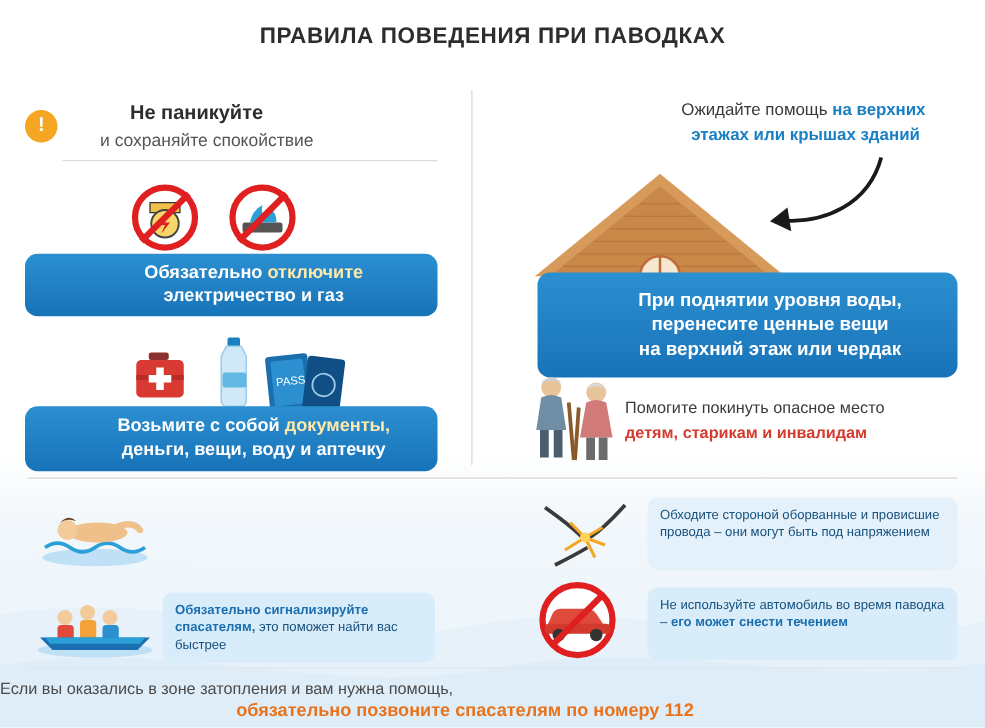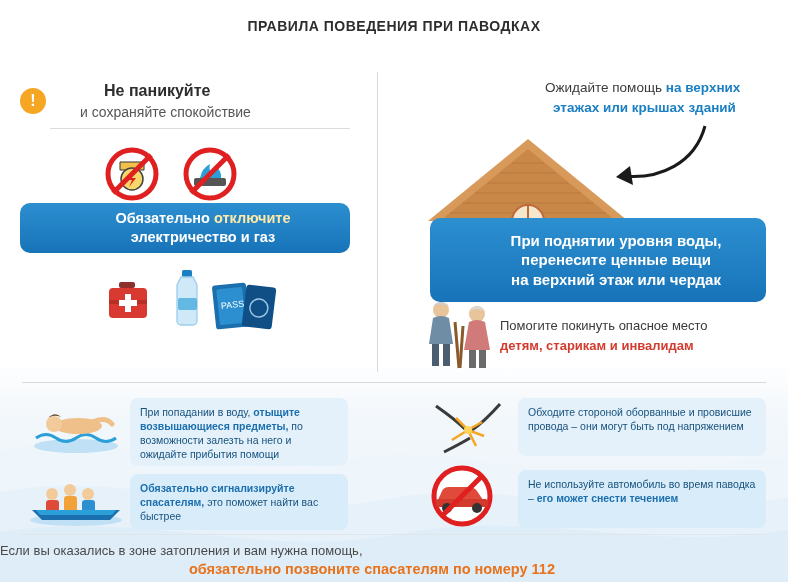--- a/index.html
+++ b/index.html
@@ -13,21 +13,21 @@
   .page {
     position: relative;
     width: 788px; height: 582px;
     background: linear-gradient(to bottom, #ffffff 0%, #ffffff 62%, #f2f7fb 72%, #eaf3fa 100%);
   }
   
   .title {
     position: absolute;
     top: 18px; left: 0; width: 788px;
     text-align: center;
-    font-size: 14px;
+    font-size: 18px;
     font-weight: bold;
     letter-spacing: 0.5px;
     color: #2d2d2d;
   }
   
   .v-divider {
     position: absolute;
     left: 377px; top: 72px;
     width: 1px; height: 300px;
     background: #d8d8d8;
@@ -203,20 +203,26 @@
   </svg>
 
   <svg style="position:absolute;left:210px;top:278px;" width="80" height="52">
     <rect x="4" y="6" width="34" height="44" rx="3" fill="#1b6fae" transform="rotate(-6 21 28)"></rect>
     <rect x="8" y="10" width="26" height="36" rx="2" fill="#2b8fd0" transform="rotate(-6 21 28)"></rect>
     <text x="11" y="30" font-size="9" fill="#ffffff" font-family="Liberation Sans, sans-serif" transform="rotate(-6 21 28)">PASS</text>
     <rect x="34" y="8" width="30" height="42" rx="3" fill="#0f4f86" transform="rotate(7 49 29)"></rect>
     <circle cx="49" cy="30" r="9" fill="none" stroke="#9ec9e6" stroke-width="1.4" transform="rotate(7 49 29)"></circle>
   </svg>
 
+  <div class="bluebox grad" style="left:20px; top:325px; width:330px; height:52px; font-size:14.5px;">
+    <div>
+      <span>Возьмите с собой </span><span class="hl">документы,</span><br>
+      <span>деньги, вещи, воду и аптечку</span>
+    </div>
+  </div>
 
   <div class="rt-1">
     <span>Ожидайте помощь </span><b>на верхних</b>
   </div>
   <div class="rt-2">этажах или крышах зданий</div>
 
   <svg class="arrow" width="120" height="80">
     <path d="M105,8 C95,45 60,62 22,58" fill="none" stroke="#1a1a1a" stroke-width="3"></path>
     <path d="M30,48 L16,59 L33,67 Z" fill="#1a1a1a"></path>
   </svg>
@@ -266,23 +272,20 @@
 
   <svg style="position:absolute;left:32px;top:404px;" width="88" height="52">
     <ellipse cx="44" cy="42" rx="42" ry="7" fill="#bfe0f5"></ellipse>
     <path d="M4,34 q10,-7 20,0 q10,7 20,0 q10,-7 20,0 q10,7 20,0" fill="none" stroke="#2b9fd8" stroke-width="3"></path>
     <ellipse cx="46" cy="22" rx="24" ry="8" fill="#f0c08a"></ellipse>
     <circle cx="22" cy="20" r="8" fill="#f3cb9a"></circle>
     <path d="M16,14 q7,-7 13,-1 q-7,-3 -13,1z" fill="#6b4a2a"></path>
     <path d="M60,18 q14,-6 20,2" fill="none" stroke="#f0c08a" stroke-width="5" stroke-linecap="round"></path>
   </svg>
 
-  <div class="infobox" style="left:130px; top:398px; width:218px; height:68px;">
-    <span>При попадании в воду, </span><b>отыщите возвышающиеся предметы,</b><span> по возможности залезть на него и ожидайте прибытия помощи</span>
-  </div>
 
   <svg style="position:absolute;left:26px;top:472px;" width="100" height="56">
     <ellipse cx="50" cy="48" rx="46" ry="6" fill="#bfe0f5"></ellipse>
     <circle cx="26" cy="22" r="6" fill="#f3cb9a"></circle>
     <rect x="20" y="28" width="13" height="12" rx="3" fill="#e04a3a"></rect>
     <circle cx="44" cy="18" r="6" fill="#f3cb9a"></circle>
     <rect x="38" y="24" width="13" height="16" rx="3" fill="#f3a23a"></rect>
     <circle cx="62" cy="22" r="6" fill="#f3cb9a"></circle>
     <rect x="56" y="28" width="13" height="12" rx="3" fill="#2b8fd0"></rect>
     <path d="M6,38 h88 l-10,10 h-68 z" fill="#1b6fae"></path>

